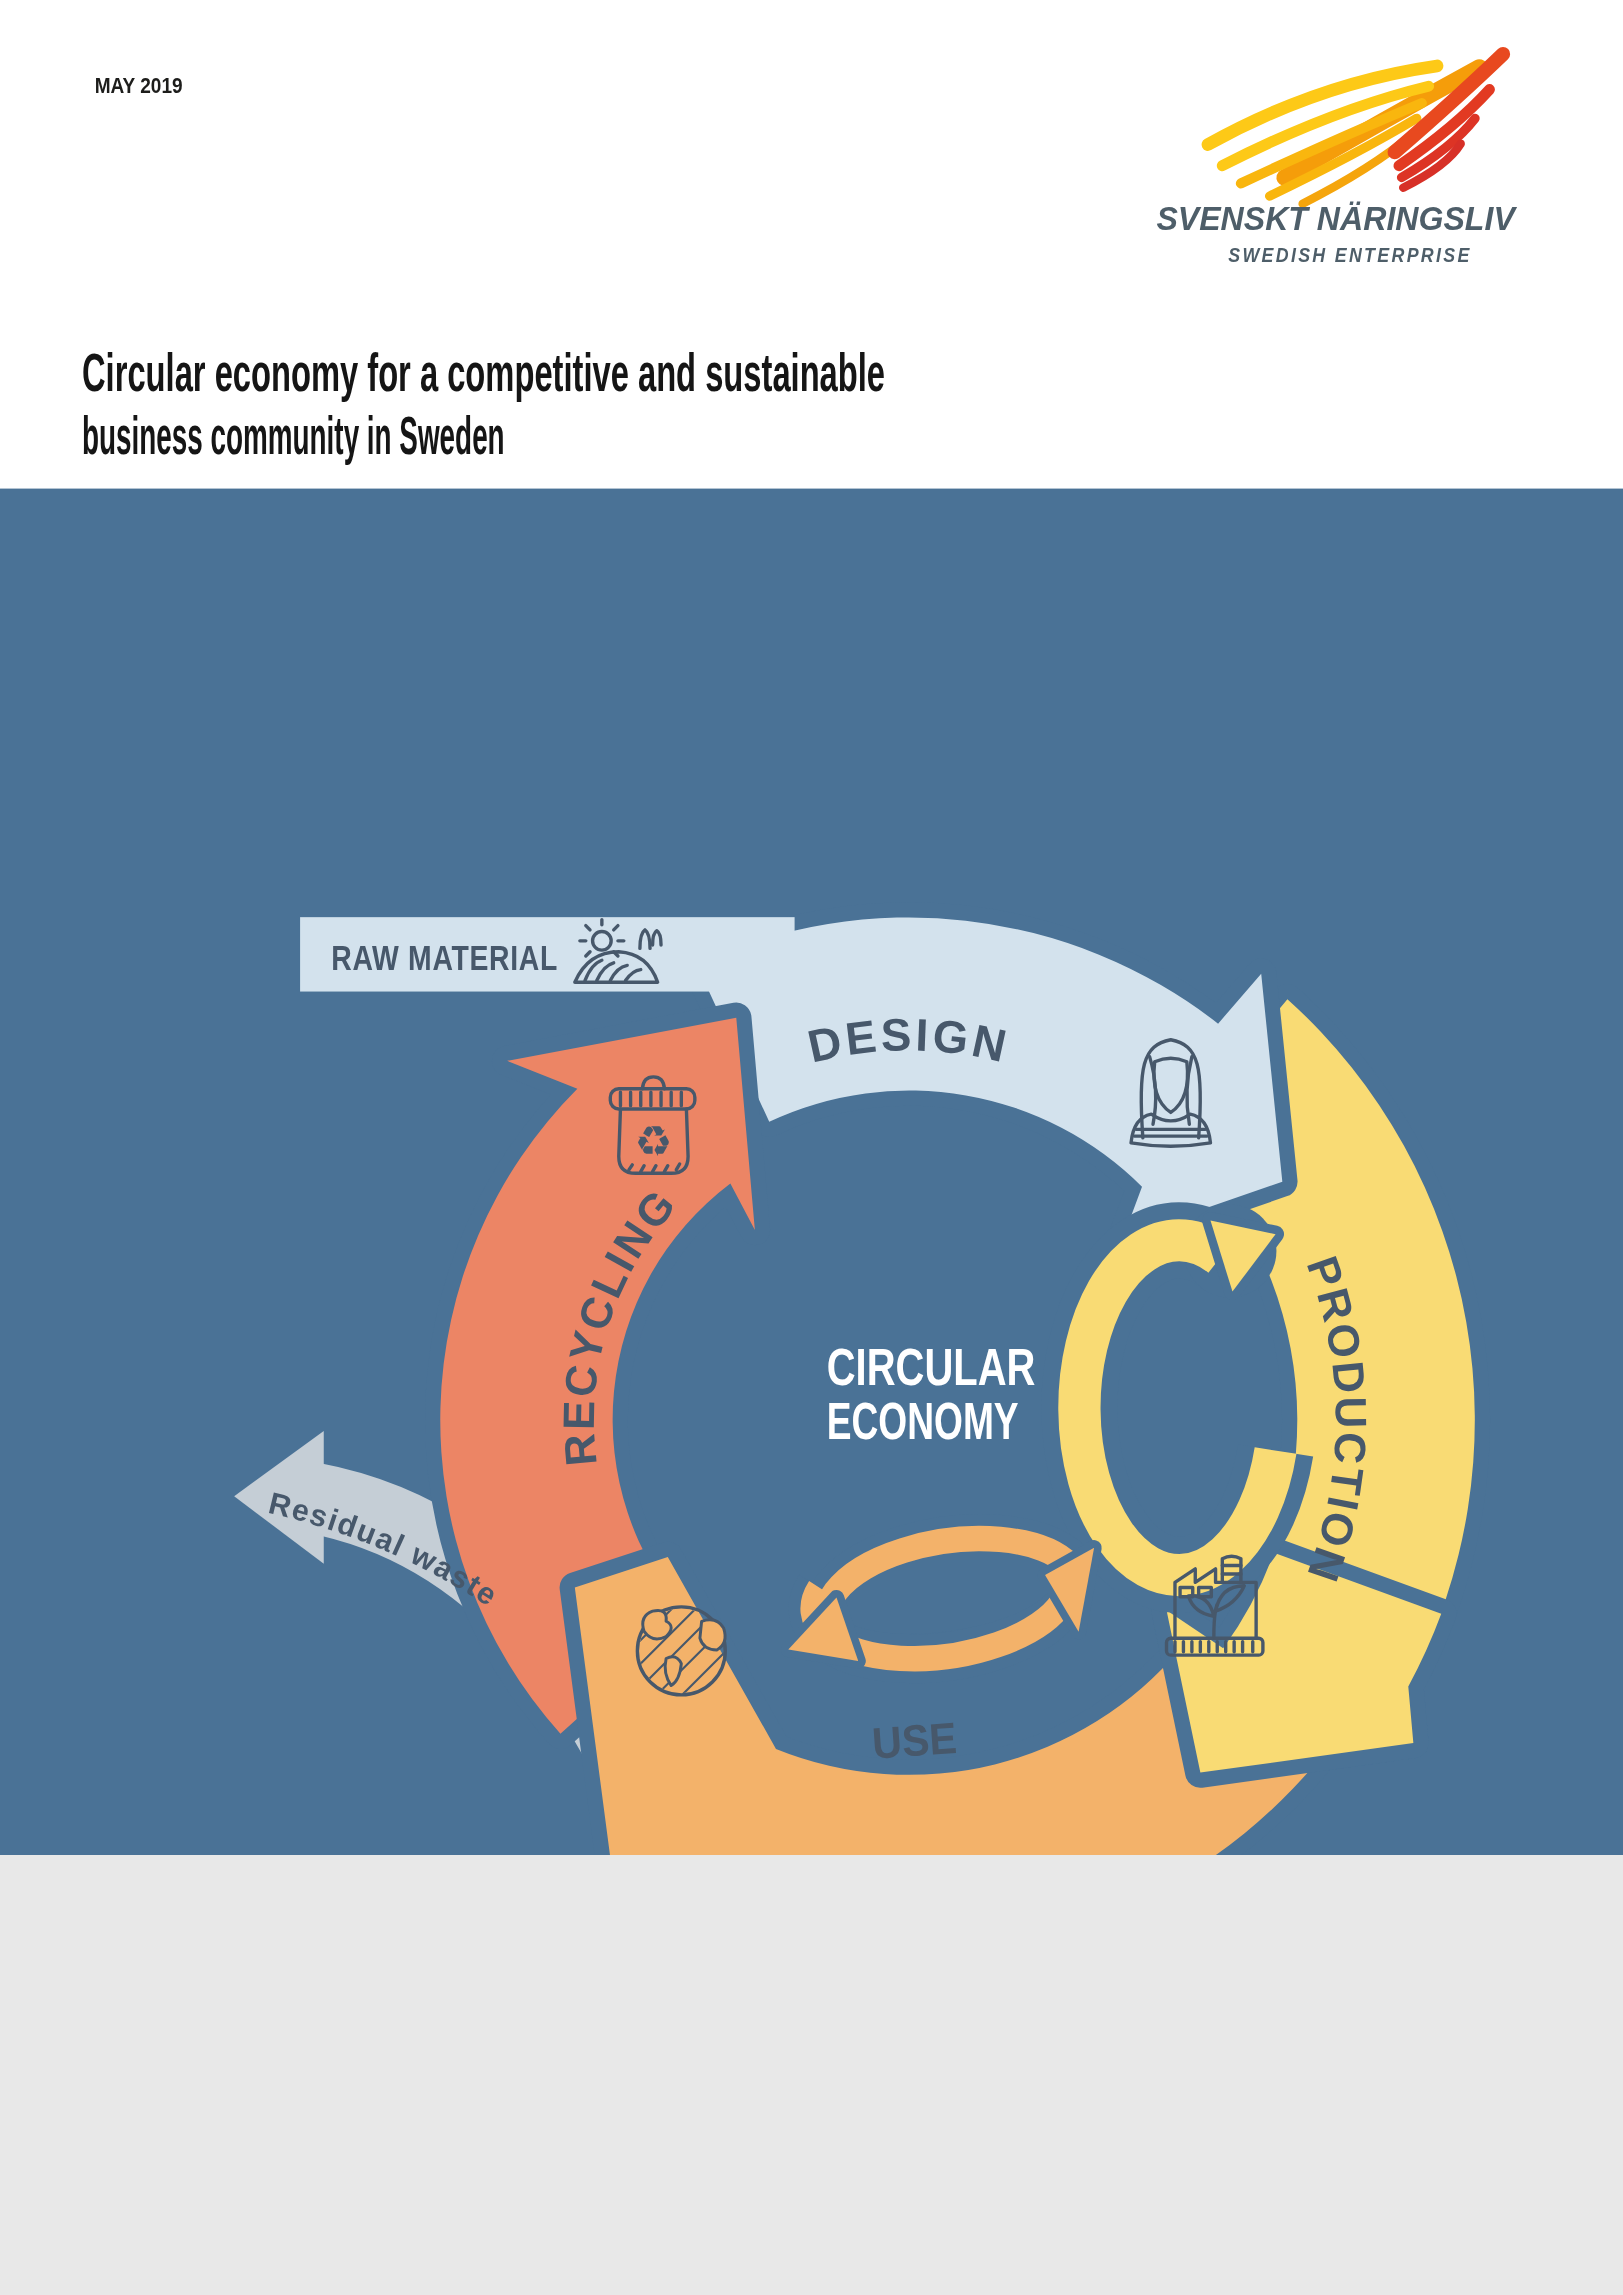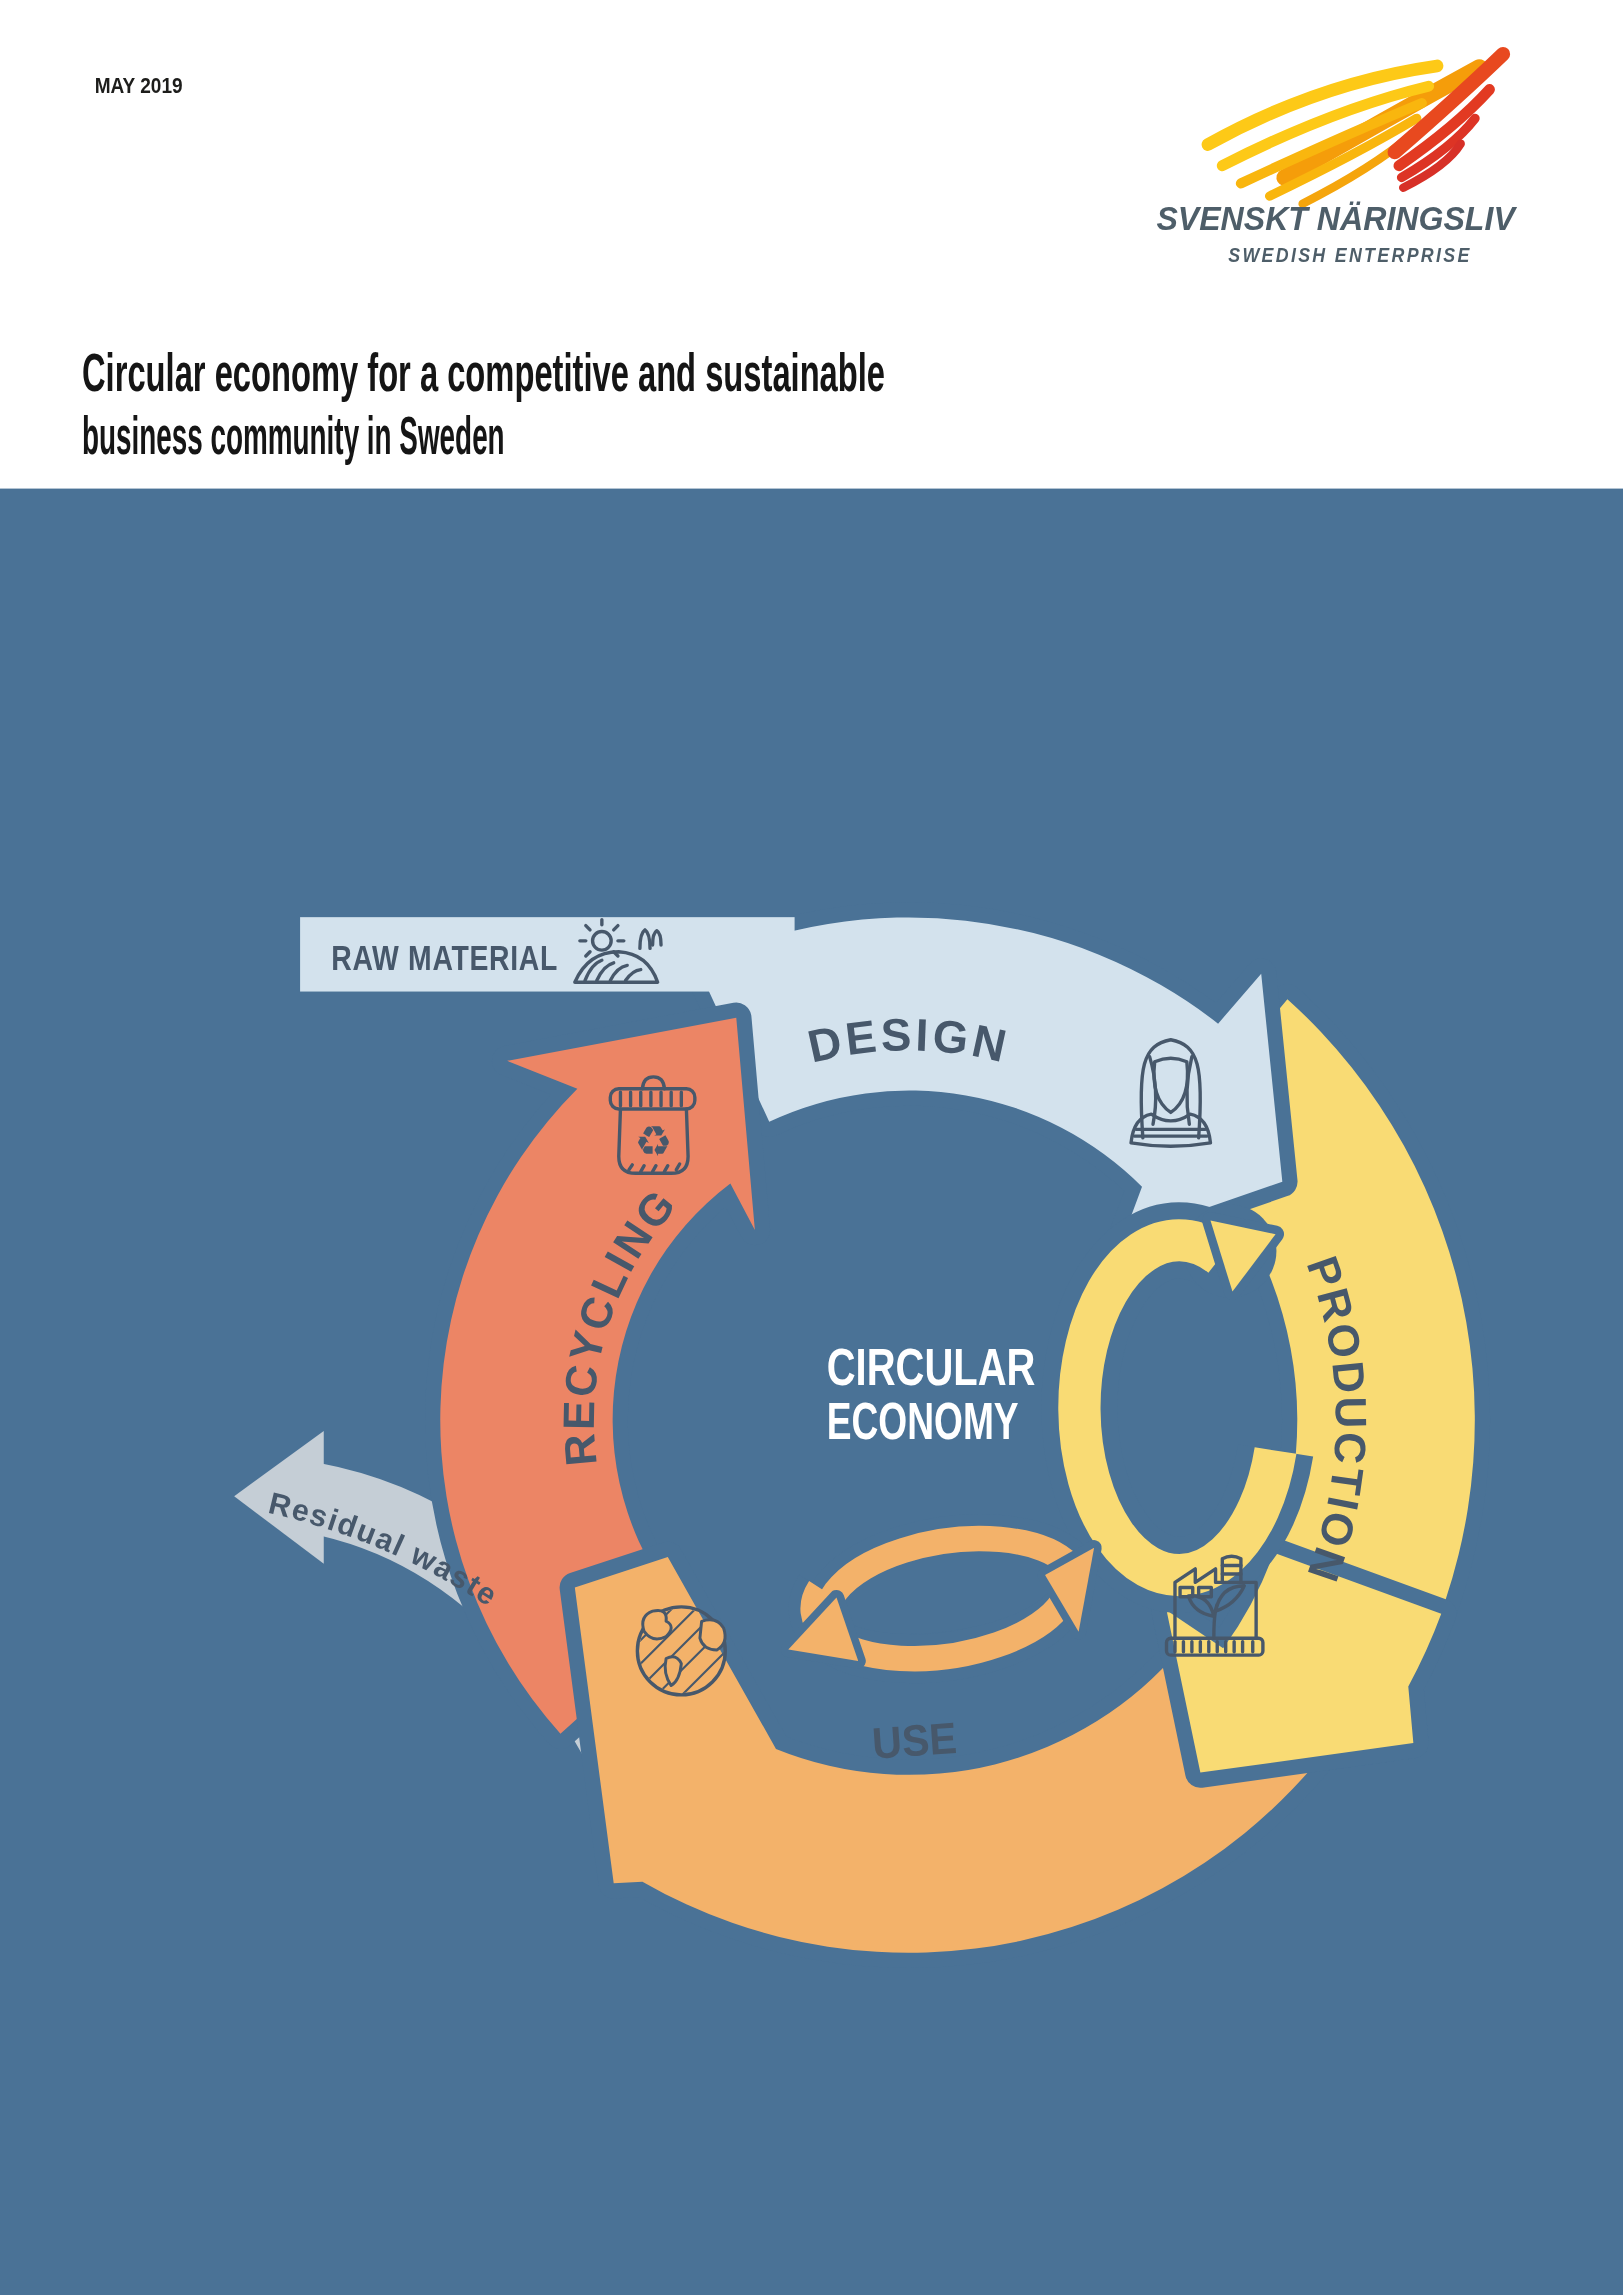--- a/index.html
+++ b/index.html
@@ -1,16 +1,16 @@
 <!DOCTYPE html>
 <html style="font-size:13.5px"><head>
 <meta charset="utf-8">
 <style>
   html,body{margin:0;padding:0;background:#e8e8e8;}
-  .page{position:relative;width:1623px;height:2295px;background:#ffffff;margin:0 auto;overflow:hidden;
+  .page{position:relative;width:1623px;height:1855px;background:#ffffff;margin:0 auto;overflow:hidden;
         font-family:"Liberation Sans", sans-serif;}
   .page svg{position:absolute;left:0;top:0;}
   text{font-family:"Liberation Sans", sans-serif;}
   .lbl{fill:#47586b;font-weight:bold;}
   .line-art{stroke:#47586b;fill:none;stroke-width:4;stroke-linecap:round;stroke-linejoin:round;}
 </style>
 </head>
 <body>
 
 <div class="page">

